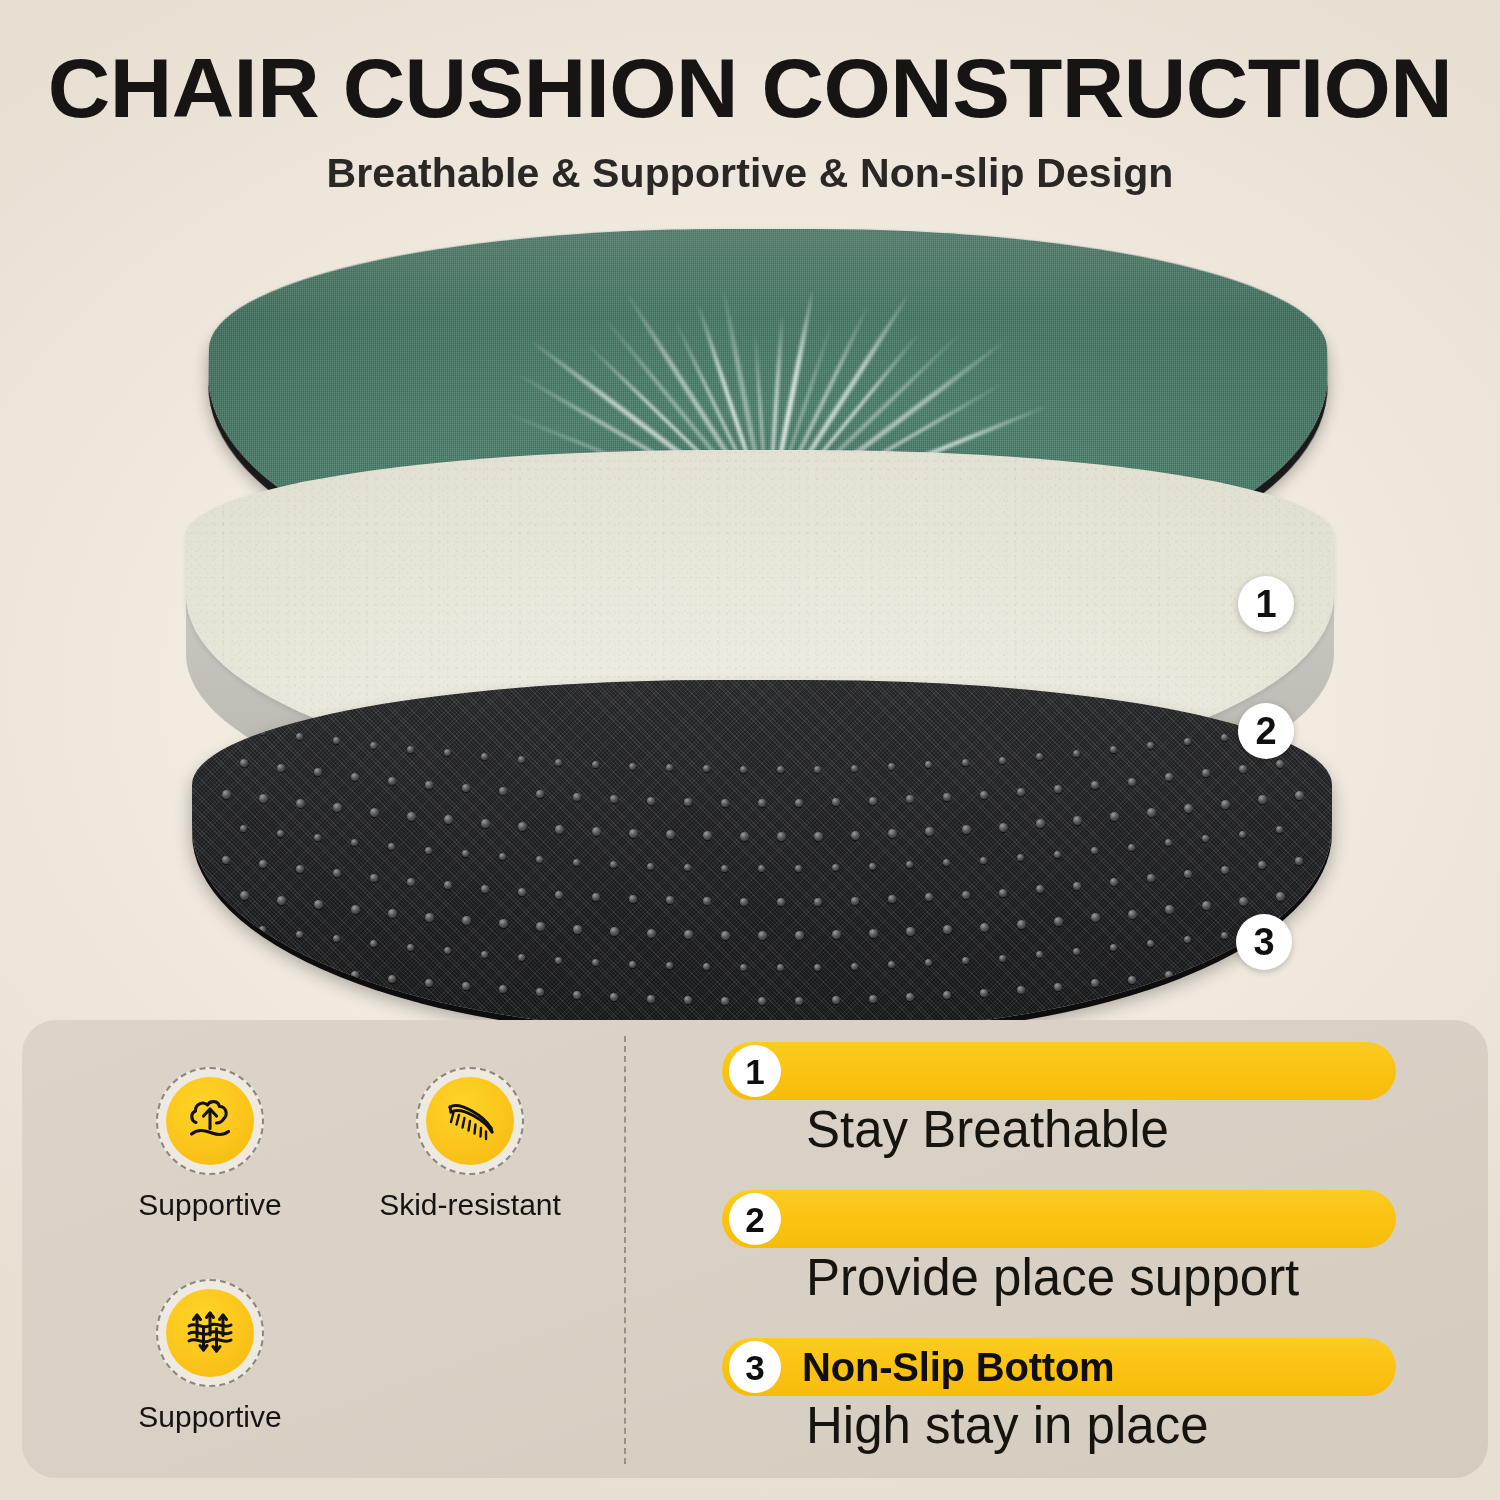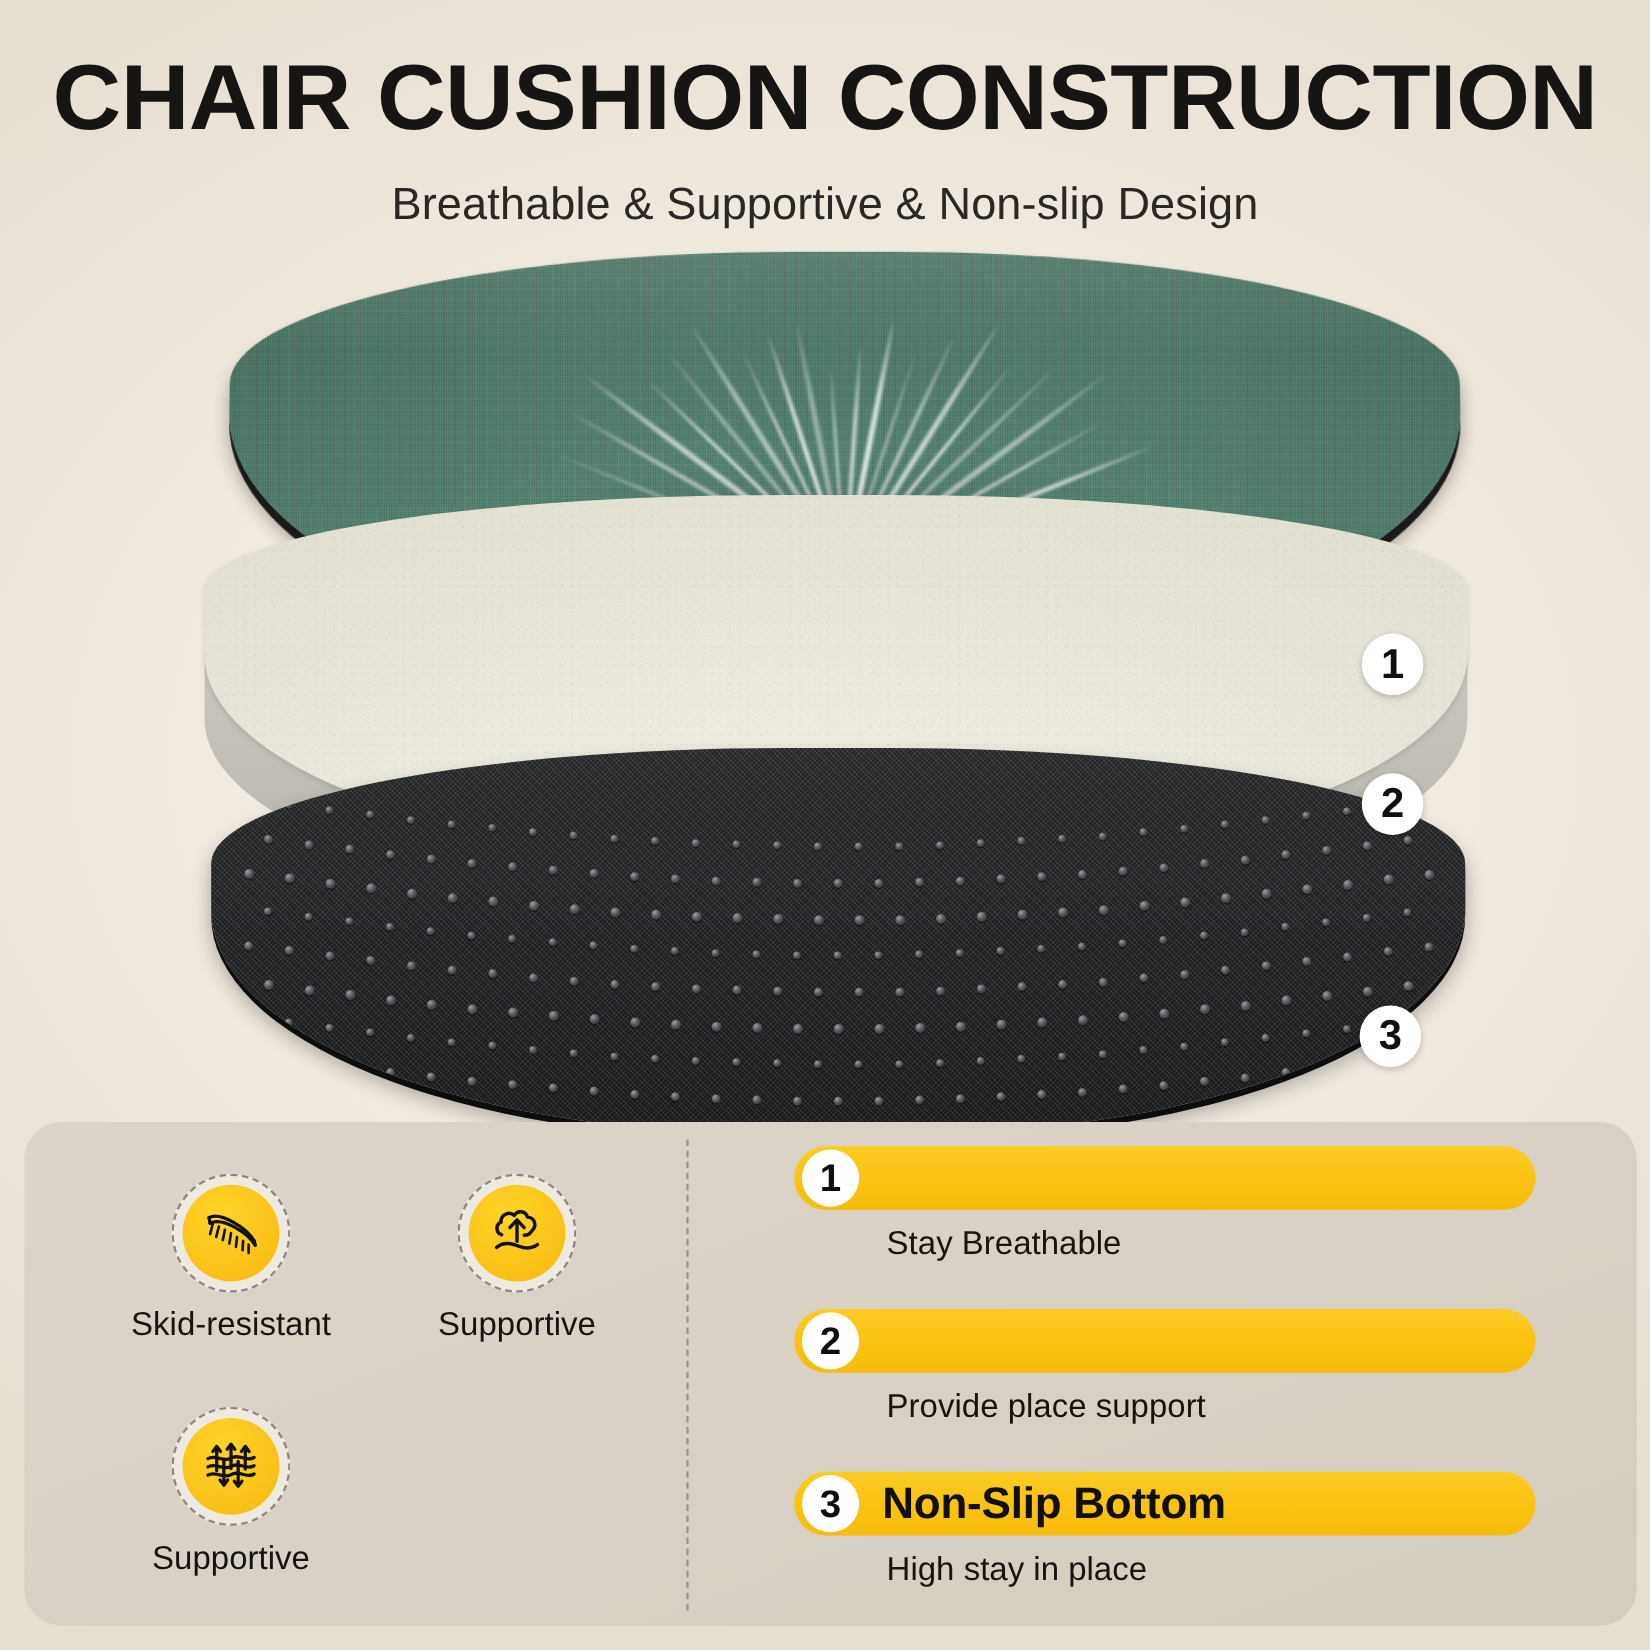--- a/index.html
+++ b/index.html
@@ -27,23 +27,23 @@
     font-family: "Liberation Sans Narrow", "Liberation Sans", sans-serif;
     font-size: 84px;
     font-weight: 700;
     letter-spacing: -0.5px;
     color: #161513;
     line-height: 1.0;
     transform: scaleX(1.03);
     white-space: nowrap;
   }
   #subtitle {
-    margin-top: 32px;
+    margin-top: 20px;
     font-size: 41px;
-    font-weight: 400;
+    font-weight: 700;
     color: #2A2825;
     letter-spacing: 0.1px;
     white-space: nowrap;
   }
 
   
   #hero {
     position: absolute;
     top: 200px; left: 0;
     width: 1500px; height: 820px;
@@ -310,23 +310,22 @@
   }
   .pill-title {
     margin-left: 80px;
     font-size: 40px;
     font-weight: 700;
     color: #100F0D;
     letter-spacing: -0.2px;
     white-space: nowrap;
   }
   .benefit-sub {
-    margin-top: 14px;
     margin-left: 84px;
-    font-size: 30px;
+    font-size: 51px;
     font-weight: 400;
     color: #16140F;
     white-space: nowrap;
   }
 
   .icon-svg { display: block; }
 </style>
 </head>
 <body>
 
@@ -676,55 +675,55 @@
 
     <div id="divider"></div>
 
     <div id="icon-grid">
 
 
       <div class="feature">
         <div class="feature-ring">
           <div class="feature-disc">
             <svg class="icon-svg" width="58" height="58" viewBox="0 0 58 58">
+              <g fill="none" stroke="#121110" stroke-width="3.1" stroke-linecap="round" stroke-linejoin="round">
+                <path d="M15 30.5 C10 29, 9 21.5, 14.5 19 C14 12.5, 22 8.5, 26.5 13 C29 8, 37 8.5, 38.5 14.5 C45 14.5, 47.5 22.5, 42.5 27 C41 29.5, 38 31, 35.5 31"></path>
+                <path d="M29 36.5 L29 17.5"></path>
+                <path d="M22.5 24 L29 17 L35.5 24"></path>
+                <path d="M10.5 42 C17 36.5, 24 38.5, 31 41 C38 43.5, 43 43, 47.5 39.5"></path>
+              </g>
+            </svg>
+          </div>
+        </div>
+        <div class="feature-label">Supportive</div>
+      </div>
+
+      <div class="feature">
+        <div class="feature-ring">
+          <div class="feature-disc">
+            <svg class="icon-svg" width="58" height="58" viewBox="0 0 58 58">
               <g fill="none" stroke="#121110" stroke-width="3" stroke-linecap="round" stroke-linejoin="round">
                 <path d="M9 15 C14 12, 22 14, 31 19 C40 24, 47 31, 50 36"></path>
                 <path d="M10 20 C16 17, 24 19, 33 24 C42 29, 48 35, 51 40"></path>
                 <path d="M9 15 L10 20"></path>
                 <path d="M50 36 L51 40"></path>
               </g>
               <g fill="none" stroke="#121110" stroke-width="2.4" stroke-linecap="round">
                 <path d="M12.5 20.5 L10 30"></path>
                 <path d="M18 23 L15.5 32.5"></path>
                 <path d="M23.5 26 L21.5 35.5"></path>
                 <path d="M29 29 L27.5 38.5"></path>
                 <path d="M34.5 32.5 L33.5 41.5"></path>
                 <path d="M40 36 L39.5 44.5"></path>
                 <path d="M45 39.5 L45 47"></path>
               </g>
             </svg>
           </div>
         </div>
         <div class="feature-label">Skid-resistant</div>
-      </div>
-
-      <div class="feature">
-        <div class="feature-ring">
-          <div class="feature-disc">
-            <svg class="icon-svg" width="58" height="58" viewBox="0 0 58 58">
-              <g fill="none" stroke="#121110" stroke-width="3.1" stroke-linecap="round" stroke-linejoin="round">
-                <path d="M15 30.5 C10 29, 9 21.5, 14.5 19 C14 12.5, 22 8.5, 26.5 13 C29 8, 37 8.5, 38.5 14.5 C45 14.5, 47.5 22.5, 42.5 27 C41 29.5, 38 31, 35.5 31"></path>
-                <path d="M29 36.5 L29 17.5"></path>
-                <path d="M22.5 24 L29 17 L35.5 24"></path>
-                <path d="M10.5 42 C17 36.5, 24 38.5, 31 41 C38 43.5, 43 43, 47.5 39.5"></path>
-              </g>
-            </svg>
-          </div>
-        </div>
-        <div class="feature-label">Supportive</div>
       </div>
 
       <div class="feature">
         <div class="feature-ring">
           <div class="feature-disc">
             <svg class="icon-svg" width="58" height="58" viewBox="0 0 58 58">
               <g fill="none" stroke="#121110" stroke-width="3" stroke-linecap="round" stroke-linejoin="round">
                 <path d="M8 22 C15 17.5, 22 26, 29 21.5 C36 17, 43 25.5, 50 21"></path>
                 <path d="M8 29.5 C15 25, 22 33.5, 29 29 C36 24.5, 43 33, 50 28.5"></path>
                 <path d="M8 37 C15 32.5, 22 41, 29 36.5 C36 32, 43 40.5, 50 36"></path>

